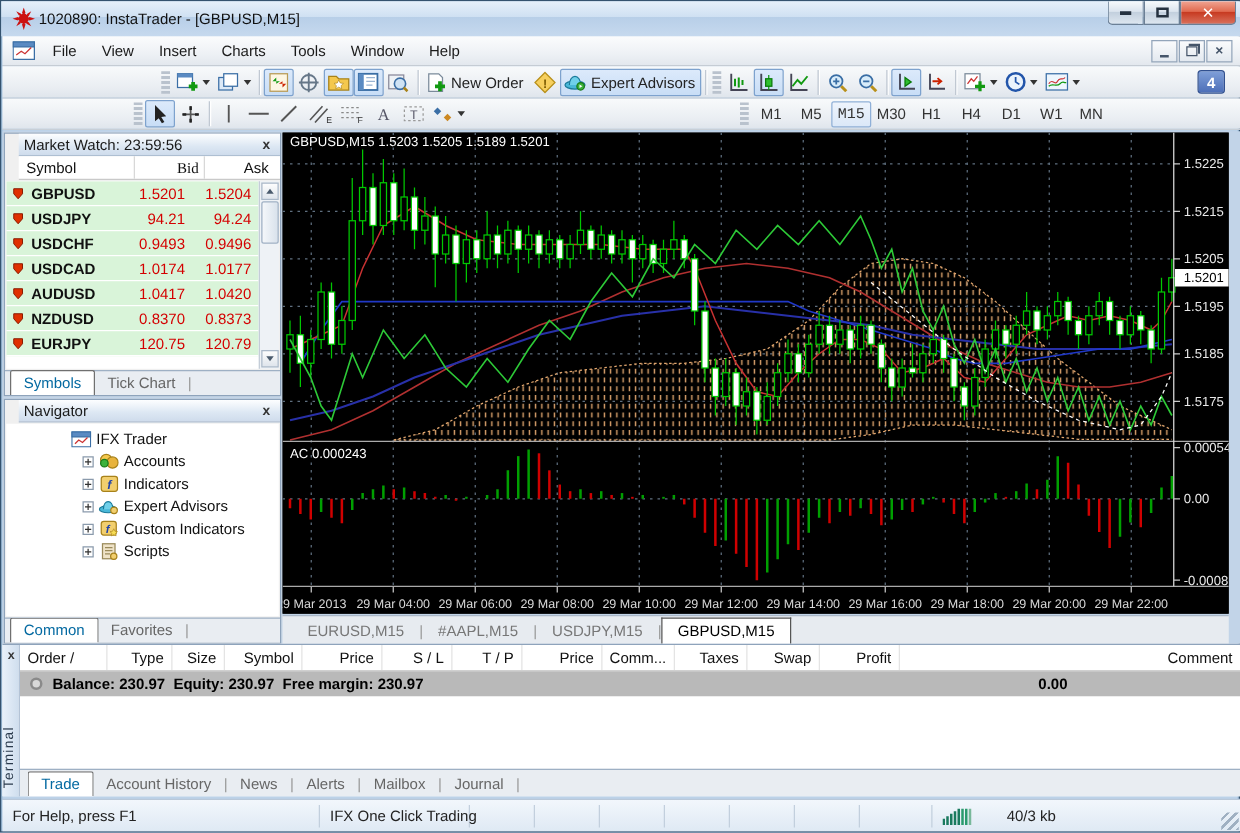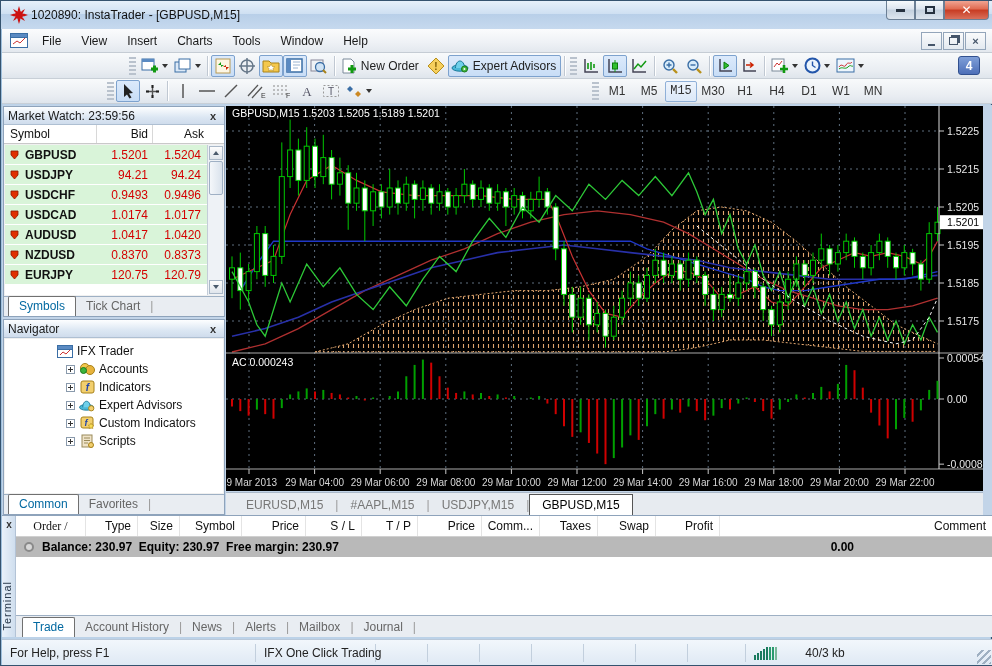--- a/index.html
+++ b/index.html
@@ -35,32 +35,32 @@
   .tbtn{height:22px;min-width:24px;padding:0 2px;display:flex;align-items:center;justify-content:center;border:1px solid transparent;border-radius:2px;gap:3px;color:#222;}
   .tbtn.pressed{background:linear-gradient(#dceafb,#c8ddf6);border:1px solid #7da2ce;}
   .tbtn .lbl{font-size:12px;padding-right:2px;white-space:nowrap;}
   .caret{width:0;height:0;border-left:3px solid transparent;border-right:3px solid transparent;border-top:4px solid #333;}
   .badge4{position:absolute;right:12px;top:3px;width:22px;height:19px;background:linear-gradient(#7f9fd8,#4d6fb8);border:1px solid #31508f;border-radius:3px;color:#fff;font-weight:bold;font-size:12px;display:flex;align-items:center;justify-content:center;}
   .tf-btn{height:21px;min-width:32px;display:flex;align-items:center;justify-content:center;color:#333;font-size:12px;border:1px solid transparent;border-radius:2px;}
   .tf-btn.active{background:linear-gradient(#eef4fc,#dbe8f8);border:1px solid #8fb0d8;font-family:Liberation Mono, monospace;}
 
   
   .workspace{position:absolute;left:1px;top:104px;width:990px;height:410px;background:#c2d4e8;}
-  .panel{position:absolute;left:1px;width:222px;background:#f0f0f0;border:1px solid #8ea3bb;}
+  .panel{position:absolute;left:1px;width:222px;background:#f0f0f0;border:1px solid #8ea3bb;padding-left:11px;}
   .panel-header{height:18px;background:linear-gradient(#fdfeff,#dce7f3 60%,#cfdcec);border-bottom:1px solid #aebfd2;display:flex;align-items:center;padding:0 4px;color:#1a1a1a;}
   .panel-close{margin-left:auto;width:14px;height:14px;display:flex;align-items:center;justify-content:center;color:#333;font-weight:bold;font-size:11px;}
   .tabstrip{position:absolute;left:0;bottom:0;width:100%;height:20px;background:#e9edf2;border-top:1px solid #9eb0c4;display:flex;align-items:flex-end;padding-left:4px;}
   .tab{padding:2px 10px 3px;color:#666;font-size:12px;white-space:nowrap;}
   .tab.active{background:#fff;border:1px solid #707070;border-bottom:none;color:#0369a1;margin-bottom:0;border-radius:2px 2px 0 0;}
   .tab-sep{color:#999;padding:2px 0 3px;}
 
   
   .mw-table-head{display:flex;height:19px;background:#fff;border-bottom:1px solid #c9c9c9;align-items:center;color:#111;}
   .mw-col-sym{width:92px;padding-left:6px;}
-  .mw-col-bid{width:56px;text-align:right;border-left:1px solid #d8d8d8;height:100%;display:flex;align-items:center;justify-content:flex-end;padding-right:4px;}
+  .mw-col-bid{width:56px;text-align:right;border-left:1px solid #d8d8d8;height:100%;display:flex;align-items:center;justify-content:flex-end;padding-right:4px;font-family:Liberation Serif, serif;}
   .mw-col-ask{width:54px;text-align:right;border-left:1px solid #d8d8d8;height:100%;display:flex;align-items:center;justify-content:flex-end;padding-right:2px;}
   .mw-rows{position:absolute;top:38px;left:1px;right:17px;bottom:21px;overflow:hidden;background:#fff;}
   .mw-row{display:flex;height:20px;background:#d9f4d9;border-bottom:1px solid #ffffff;align-items:center;}
   .mw-sym{width:91px;display:flex;align-items:center;gap:5px;padding-left:4px;font-weight:bold;color:#111;}
   .mw-bid,.mw-ask{width:56px;text-align:right;color:#d40000;padding-right:4px;}
   .mw-ask{width:52px;padding-right:3px;}
   .mw-scroll{position:absolute;top:38px;right:1px;width:16px;bottom:21px;background:#eef2f6;border-left:1px solid #c4cdd8;}
   .sb-arrow{width:14px;height:14px;margin:1px auto;background:linear-gradient(#fdfdfd,#dfe5ec);border:1px solid #aab8c8;display:flex;align-items:center;justify-content:center;}
   .sb-thumb{width:14px;height:34px;margin:0 auto;background:linear-gradient(90deg,#f4f7fa,#d9e2ec);border:1px solid #9fb0c4;border-radius:2px;}
   .tri-up{width:0;height:0;border-left:3px solid transparent;border-right:3px solid transparent;border-bottom:4px solid #4a5a6c;}
@@ -81,21 +81,21 @@
   .ctab{padding:3px 12px;color:#777;}
   .ctab.active{background:#fff;border:1px solid #555;border-bottom:none;color:#000;}
 
   
   .terminal{position:absolute;left:1px;top:514px;width:990px;height:122px;background:#fff;border-top:1px solid #8ea3bb;}
   .term-strip{position:absolute;left:0;top:0;width:14px;height:100%;background:linear-gradient(90deg,#e9f1fa,#cfdeee);border-right:1px solid #b3c3d6;}
   .term-close{position:absolute;left:1px;top:2px;width:12px;height:12px;color:#333;font-size:10px;font-weight:bold;display:flex;align-items:center;justify-content:center;}
   .term-vlabel{position:absolute;left:-1px;bottom:6px;width:14px;writing-mode:vertical-rl;transform:rotate(180deg);color:#2a3a4c;font-size:11px;letter-spacing:1px;}
   .term-head{position:absolute;left:14px;top:0;right:0;height:21px;background:#fff;border-bottom:1px solid #d0d0d0;display:flex;align-items:center;color:#111;}
   .th-cell{height:100%;display:flex;align-items:center;justify-content:flex-end;padding:0 6px;border-right:1px solid #e4e4e4;white-space:nowrap;}
-  .th-cell.left{justify-content:center;font-family:Liberation Serif, serif;}
+  .th-cell.left{justify-content:flex-start;}
   .term-balance{position:absolute;left:14px;top:21px;right:0;height:20px;background:#b9b9b9;display:flex;align-items:center;font-weight:bold;color:#000;}
   .bal-icon{width:10px;height:10px;border-radius:50%;border:2px solid #8a8a8a;background:#d8d8d8;margin:0 8px 0 8px;}
   .term-tabs{position:absolute;left:14px;bottom:0;right:0;height:22px;background:#e9edf2;border-top:1px solid #9eb0c4;display:flex;align-items:flex-end;padding-left:6px;}
 
   
   .statusbar{position:absolute;left:1px;top:638px;width:990px;height:26px;background:linear-gradient(#f2f7fc,#dfe9f4);border-top:1px solid #b9c8d9;display:flex;align-items:center;color:#222;}
   .st-cell{height:18px;display:flex;align-items:center;padding:0 8px;border-right:1px solid #c2cfdd;white-space:nowrap;}
   .st-fill{border-right:1px solid #c2cfdd;height:18px;}
   .grip-corner{position:absolute;right:1px;bottom:1px;width:14px;height:14px;
      background:repeating-linear-gradient(135deg,transparent 0 3px,#9fb0c2 3px 5px);}

